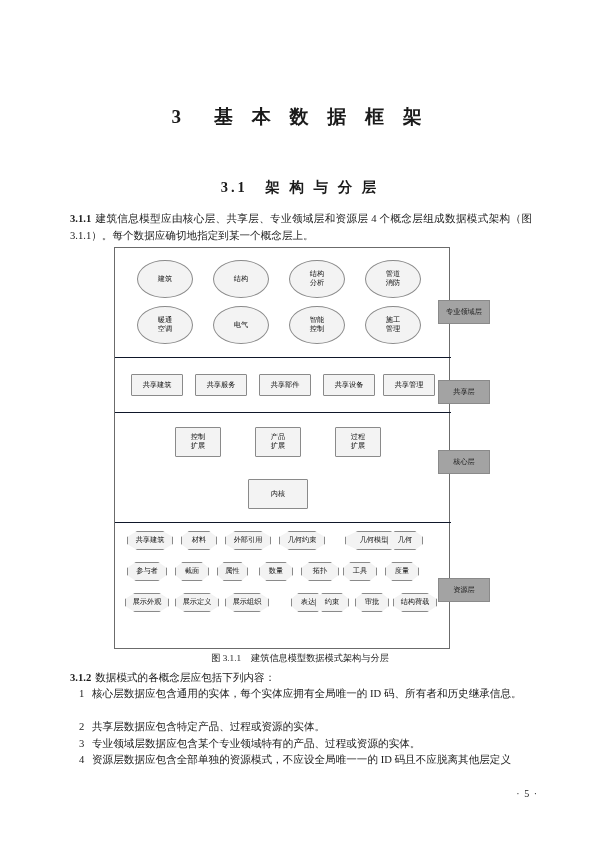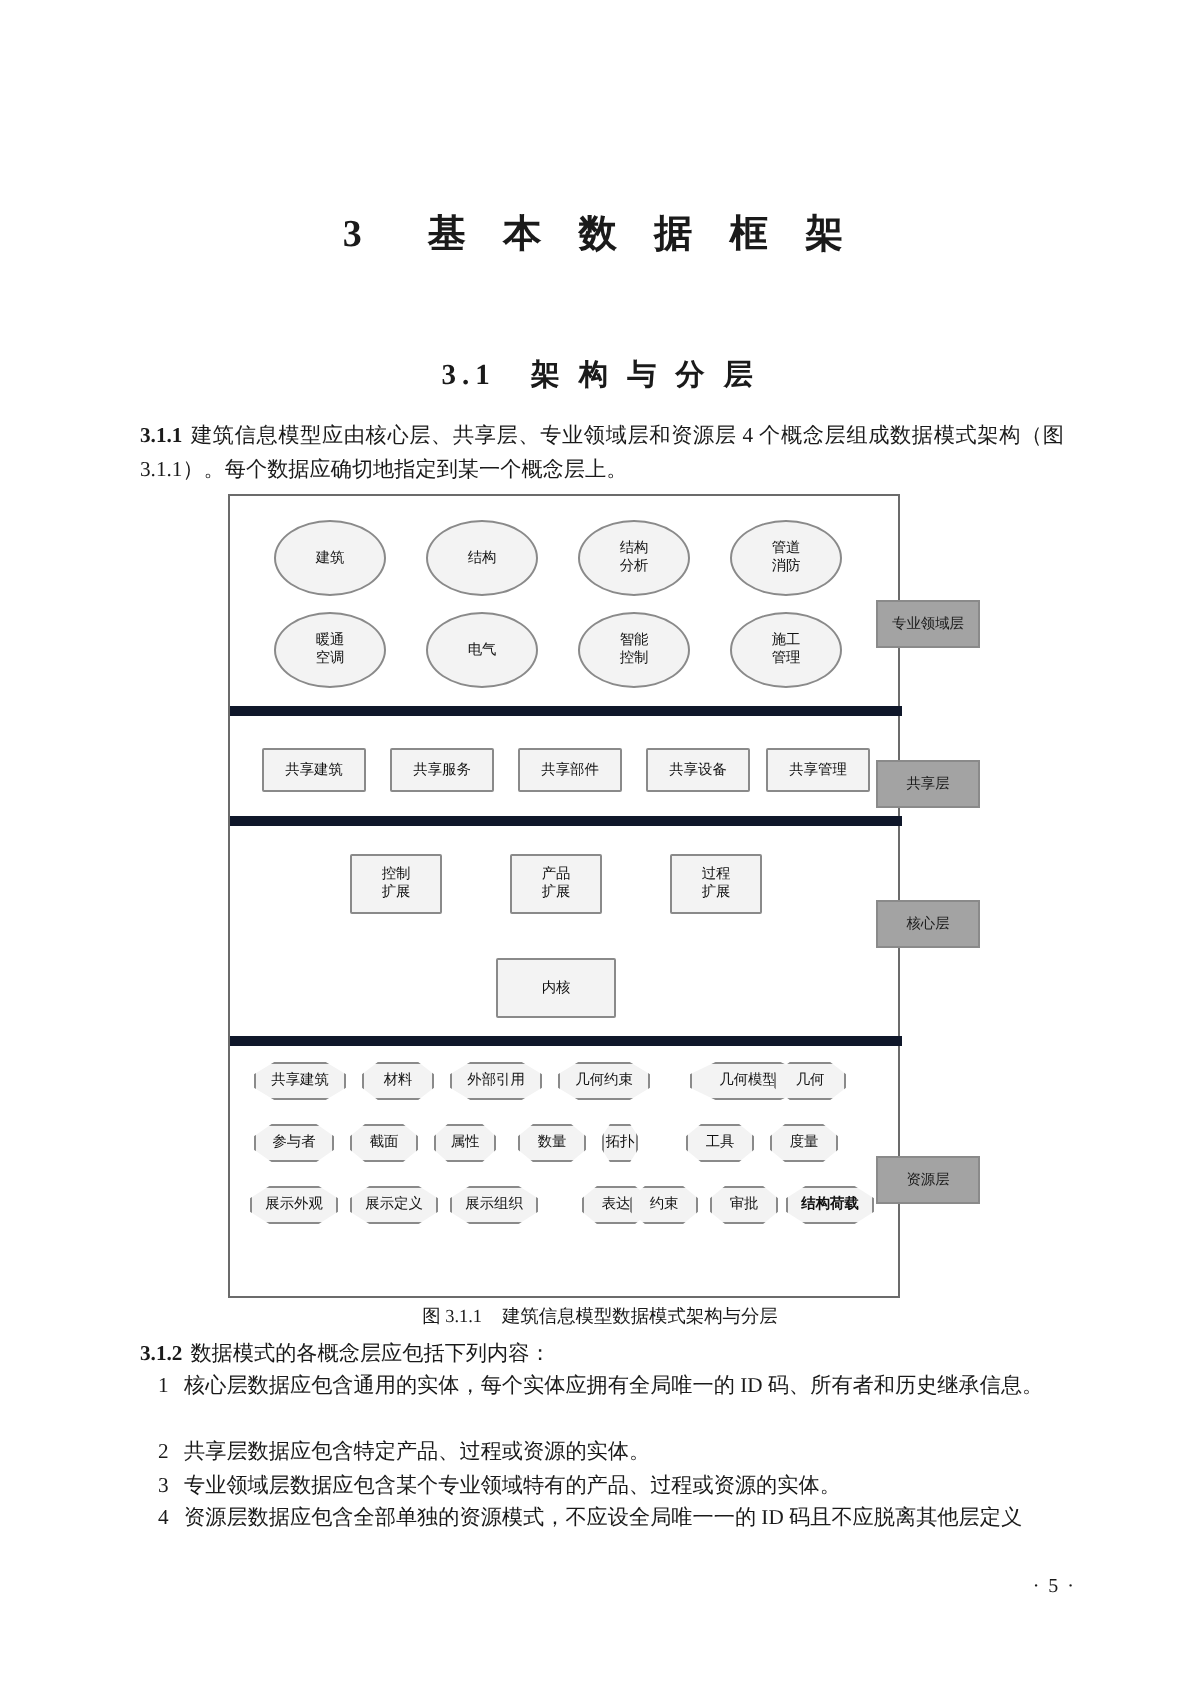--- a/index.html
+++ b/index.html
@@ -80,21 +80,21 @@
     height: 402px;
     border: 1px solid #6b6b6b;
     background: #ffffff;
     box-sizing: border-box;
   }
   .band {
     position: absolute;
     left: 0;
     width: 336px;
     box-sizing: border-box;
-    border-bottom: 5px solid #0f172a;
+    border-bottom: 1px solid #0f172a;
   }
   .band-domain { top: 0; height: 110px; }
   .band-share { top: 110px; height: 55px; }
   .band-core  { top: 165px; height: 110px; }
   .band-res   { top: 275px; height: 126px; border-bottom: none; }
 
   .node {
     position: absolute;
     background: #f3f3f3;
     border: 1px solid #8a8a8a;
@@ -241,31 +241,31 @@
       <div class="node oct r-node rr1" style="left:66px;  width:36px;">材料</div>
       <div class="node oct r-node rr1" style="left:110px; width:46px;">外部引用</div>
       <div class="node oct r-node rr1" style="left:164px; width:46px;">几何约束</div>
       <div class="node oct r-node rr1" style="left:230px; width:58px;">几何模型</div>
       <div class="node oct r-node rr1" style="left:272px; width:36px;">几何</div>
 
       <div class="node oct r-node rr2" style="left:12px;  width:40px;">参与者</div>
       <div class="node oct r-node rr2" style="left:60px;  width:34px;">截面</div>
       <div class="node oct r-node rr2" style="left:102px; width:31px;">属性</div>
       <div class="node oct r-node rr2" style="left:144px; width:34px;">数量</div>
-      <div class="node oct r-node rr2" style="left:186px; width:18px;">拓扑</div>
+      <div class="node oct r-node rr2" style="left:186px; width:38px;">拓扑</div>
       <div class="node oct r-node rr2" style="left:228px; width:34px;">工具</div>
       <div class="node oct r-node rr2" style="left:270px; width:34px;">度量</div>
 
       <div class="node oct r-node rr3" style="left:10px;  width:44px;">展示外观</div>
       <div class="node oct r-node rr3" style="left:60px;  width:44px;">展示定义</div>
       <div class="node oct r-node rr3" style="left:110px; width:44px;">展示组织</div>
       <div class="node oct r-node rr3" style="left:176px; width:34px;">表达</div>
       <div class="node oct r-node rr3" style="left:200px; width:34px;">约束</div>
       <div class="node oct r-node rr3" style="left:240px; width:34px;">审批</div>
-      <div class="node oct r-node rr3" style="left:278px; width:44px;font-weight:bold;">结构荷载</div>
+      <div class="node oct r-node rr3" style="left:278px; width:44px;">结构荷载</div>
     </div>
   </div>
 
   <div class="label-box lb-domain" style="white-space:pre-line">专业领域层</div>
   <div class="label-box lb-share">共享层</div>
   <div class="label-box lb-core">核心层</div>
   <div class="label-box lb-res">资源层</div>
 
   <div class="leader" style="left:450px; top:312px; width:0;"></div>
 

